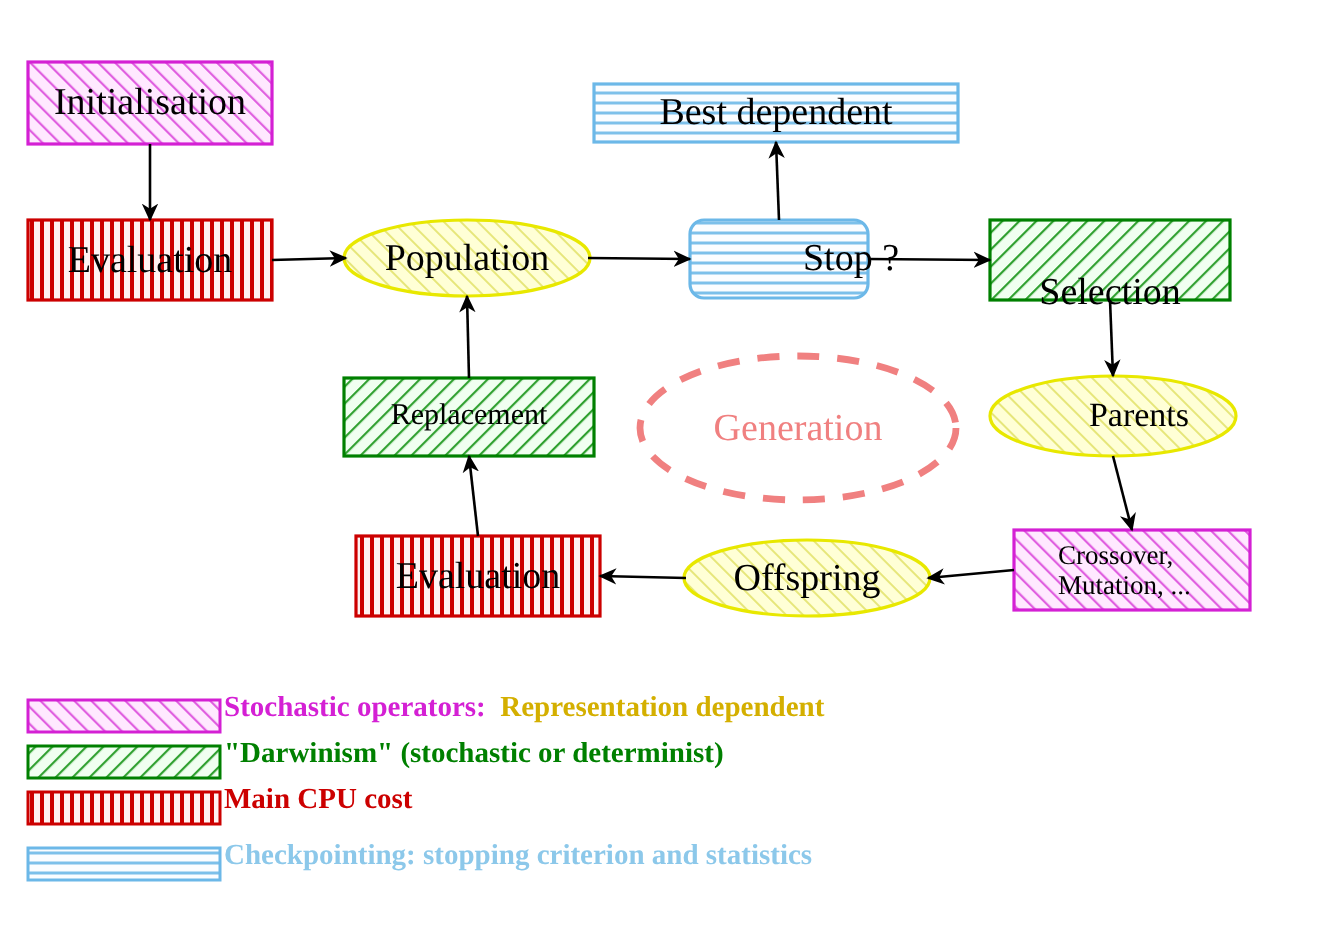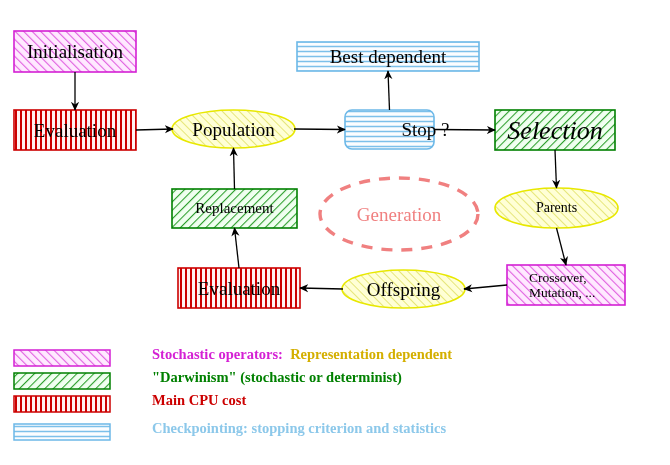--- a/index.html
+++ b/index.html
@@ -11,21 +11,21 @@
   #shapes{z-index:1;}
   #arrows{z-index:2;}
 
   .lbl{position:absolute;z-index:3;color:#000;
        font-family:"Liberation Serif","DejaVu Serif",serif;
        text-align:center;white-space:pre;pointer-events:none;
        display:flex;align-items:center;justify-content:center;}
 
   .legend-text{position:absolute;z-index:3;white-space:pre;
        font-family:"Liberation Serif","DejaVu Serif",serif;
-       font-size:14.5px;font-weight:bold;padding-left:40px;}
+       font-size:14.5px;font-weight:bold;}
 </style>
 </head>
 <body>
 
 <div id="canvas">
 
   <svg class="layer" id="shapes" viewBox="0 0 670 465">
     <defs>
       <pattern id="p-stochastic" width="6" height="6" patternUnits="userSpaceOnUse" patternTransform="rotate(-45)">
         <rect width="6" height="6" fill="#ffe9ff"></rect>
@@ -87,25 +87,25 @@
         <line x1="239" y1="268" x2="234.5" y2="228" stroke="#000" stroke-width="1.3" marker-end="url(#ah)"></line>
         <line x1="234.5" y1="189" x2="233.5" y2="148" stroke="#000" stroke-width="1.3" marker-end="url(#ah)"></line>
       </g>
   </svg>
 
   <div id="labels">
       <div class="lbl" style="left: 14px; top: 31px; width: 122px; height: 41px; font-size: 19px; line-height: 21px;">Initialisation</div>
       <div class="lbl" style="left: 14px; top: 110px; width: 122px; height: 40px; font-size: 19px; line-height: 21px;">Evaluation</div>
       <div class="lbl" style="left: 172px; top: 110px; width: 123px; height: 38px; font-size: 19px; line-height: 21px;">Population</div>
       <div class="lbl" style="left: 345px; top: 110px; width: 89px; height: 39px; font-size: 19px; line-height: 21px; padding-left: 36px;">Stop ?</div>
-      <div class="lbl" style="left: 495px; top: 110px; width: 120px; height: 40px; font-size: 26px; line-height: 21px; font-style: italic;">Selection</div>
+      <div class="lbl" style="left: 495px; top: 126px; width: 120px; height: 40px; font-size: 19px; line-height: 21px;">Selection</div>
       <div class="lbl" style="left: 297px; top: 42px; width: 182px; height: 29px; font-size: 19px; line-height: 21px;">Best dependent</div>
       <div class="lbl" style="left: 172px; top: 189px; width: 125px; height: 39px; font-size: 15px; line-height: 17px;">Replacement</div>
       <div class="lbl" style="left: 320px; top: 178px; width: 158px; height: 72px; font-size: 19px; line-height: 21px; color: rgb(240, 128, 128);">Generation</div>
-      <div class="lbl" style="left: 495px; top: 188px; width: 123px; height: 40px; font-size: 14px; line-height: 20px;">Parents</div>
+      <div class="lbl" style="left: 508px; top: 188px; width: 123px; height: 40px; font-size: 17px; line-height: 20px;">Parents</div>
       <div class="lbl" style="left: 178px; top: 268px; width: 122px; height: 40px; font-size: 19px; line-height: 21px;">Evaluation</div>
       <div class="lbl" style="left: 342px; top: 270px; width: 123px; height: 38px; font-size: 19px; line-height: 21px; text-align: center;">Offspring</div>
       <div class="lbl" style="left: 507px; top: 265px; width: 118px; height: 40px; font-size: 13.5px; line-height: 15.5px; justify-content: flex-start; padding-left: 22px; box-sizing: border-box; text-align: left;">Crossover,
 Mutation, ...</div>
     </div>
   <div id="legend">
       <div class="legend-text" style="left: 112px; top: 346px;"><span style="color: rgb(212, 32, 212);">Stochastic operators:</span><span style="color: rgb(212, 175, 0);">  Representation dependent</span></div>
       <div class="legend-text" style="left: 112px; top: 369px;"><span style="color: rgb(0, 128, 0);">"Darwinism" (stochastic or determinist)</span></div>
       <div class="legend-text" style="left: 112px; top: 392px;"><span style="color: rgb(204, 0, 0);">Main CPU cost</span></div>
       <div class="legend-text" style="left: 112px; top: 420px;"><span style="color: rgb(140, 200, 234);">Checkpointing: stopping criterion and statistics</span></div>

